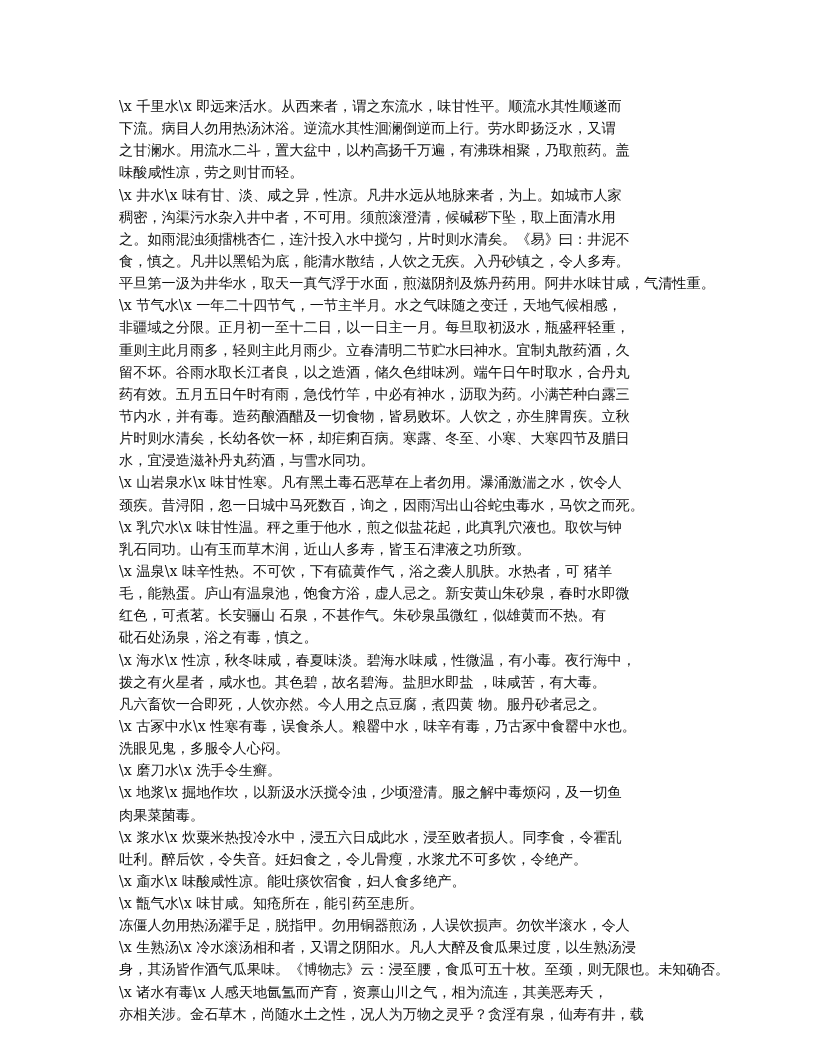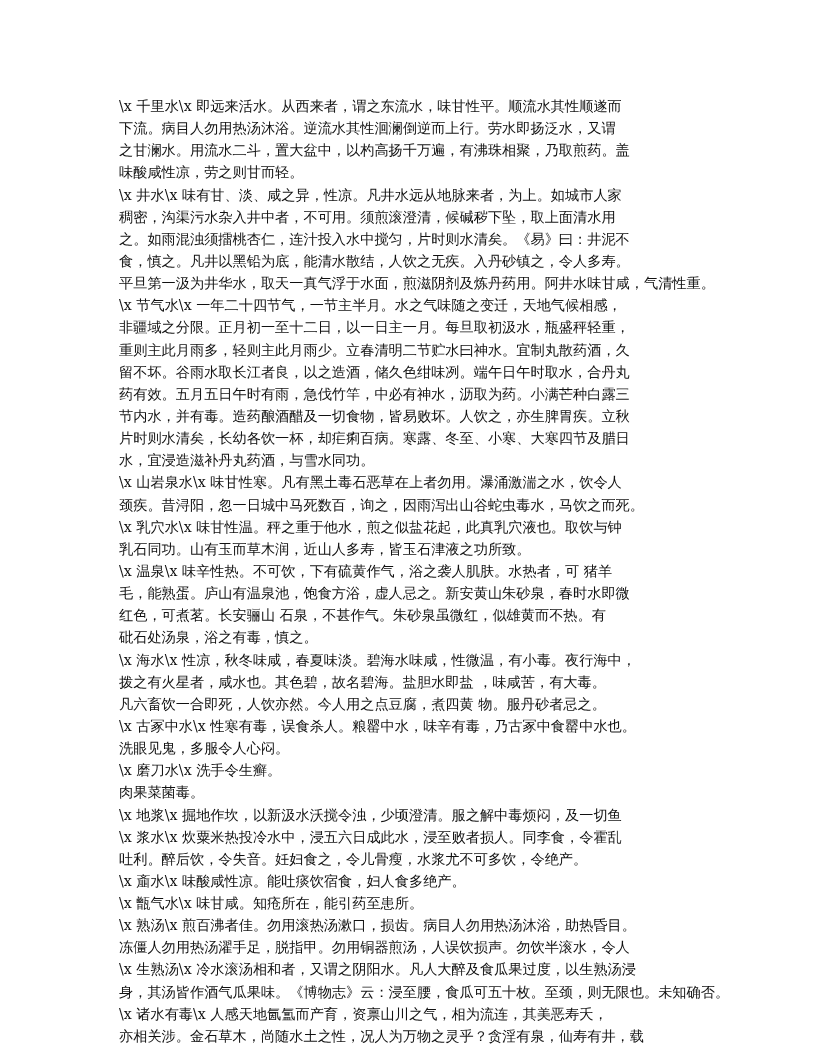--- a/index.html
+++ b/index.html
@@ -44,25 +44,24 @@
     <div class="line">\x 温泉\x  味辛性热。不可饮，下有硫黄作气，浴之袭人肌肤。水热者，可  猪羊</div>
     <div class="line">毛，能熟蛋。庐山有温泉池，饱食方浴，虚人忌之。新安黄山朱砂泉，春时水即微</div>
     <div class="line">红色，可煮茗。长安骊山  石泉，不甚作气。朱砂泉虽微红，似雄黄而不热。有</div>
     <div class="line">砒石处汤泉，浴之有毒，慎之。</div>
     <div class="line">\x 海水\x  性凉，秋冬味咸，春夏味淡。碧海水味咸，性微温，有小毒。夜行海中，</div>
     <div class="line">拨之有火星者，咸水也。其色碧，故名碧海。盐胆水即盐  ，味咸苦，有大毒。</div>
     <div class="line">凡六畜饮一合即死，人饮亦然。今人用之点豆腐，煮四黄  物。服丹砂者忌之。</div>
     <div class="line">\x 古冢中水\x  性寒有毒，误食杀人。粮罂中水，味辛有毒，乃古冢中食罂中水也。</div>
     <div class="line">洗眼见鬼，多服令人心闷。</div>
     <div class="line">\x 磨刀水\x  洗手令生癣。</div>
+    <div class="line">\x 地浆\x  掘地作坎，以新汲水沃搅令浊，少顷澄清。服之解中毒烦闷，及一切鱼</div>
     <div class="line">肉果菜菌毒。</div>
-    <div class="line">\x 地浆\x  掘地作坎，以新汲水沃搅令浊，少顷澄清。服之解中毒烦闷，及一切鱼</div>
     <div class="line">\x 浆水\x  炊粟米热投冷水中，浸五六日成此水，浸至败者损人。同李食，令霍乱</div>
     <div class="line">吐利。醉后饮，令失音。妊妇食之，令儿骨瘦，水浆尤不可多饮，令绝产。</div>
     <div class="line">\x 齑水\x  味酸咸性凉。能吐痰饮宿食，妇人食多绝产。</div>
     <div class="line">\x 甑气水\x  味甘咸。知疮所在，能引药至患所。</div>
-    <div class="line">\x 熟汤\x  煎百沸者佳。勿用滚热汤漱口，损齿。病目人勿用热汤沐浴，助热昏目。</div>
     <div class="line">冻僵人勿用热汤濯手足，脱指甲。勿用铜器煎汤，人误饮损声。勿饮半滚水，令人</div>
     <div class="line">\x 生熟汤\x  冷水滚汤相和者，又谓之阴阳水。凡人大醉及食瓜果过度，以生熟汤浸</div>
     <div class="line">身，其汤皆作酒气瓜果味。《博物志》云：浸至腰，食瓜可五十枚。至颈，则无限也。未知确否。</div>
     <div class="line">\x 诸水有毒\x  人感天地氤氲而产育，资禀山川之气，相为流连，其美恶寿夭，</div>
     <div class="line">亦相关涉。金石草木，尚随水土之性，况人为万物之灵乎？贪淫有泉，仙寿有井，载</div>
   </div>
 
 </body></html>

